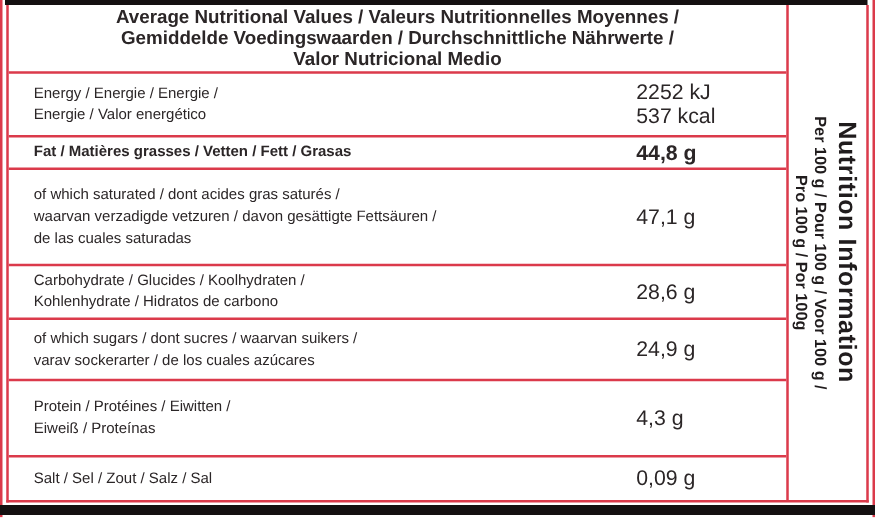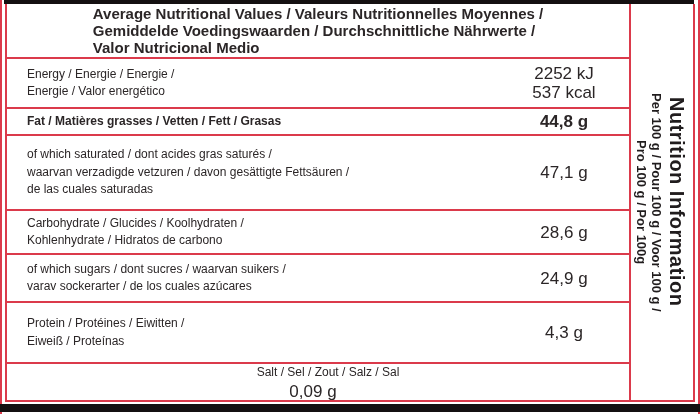--- a/index.html
+++ b/index.html
@@ -62,49 +62,50 @@
     height: 58px;
     border-bottom: 2px solid #db3a4b;
     display: flex;
     align-items: center;
     justify-content: center;
   }
   .header-title {
     font-weight: bold;
     font-size: 15px;
     line-height: 17px;
+    text-align: center;
     white-space: pre-line;
     letter-spacing: 0px;
   }
   .row {
     box-sizing: border-box;
     border-bottom: 2px solid #db3a4b;
     display: flex;
     align-items: center;
   }
   .row:last-child { border-bottom: none; }
   .h-energy    { height: 53px; }
   .h-fat       { height: 28px; font-weight: bold; }
   .h-saturated { height: 80px; }
   .h-carb      { height: 46px; }
   .h-sugars    { height: 51px; gap: 32px; }
   .h-protein   { height: 64px; }
-  .h-salt      { height: 36px; flex-direction: column; }
+  .h-salt      { height: 36px; }
   .cell-label {
     flex: 1 1 auto;
     padding-left: 20px;
     font-size: 12px;
     line-height: 17.5px;
     white-space: pre-line;
     min-width: 0;
   }
   .cell-value {
     flex: 0 0 110px;
     margin-right: 10px;
-    text-align: center;
+    text-align: left;
     font-size: 17px;
     line-height: 19px;
     white-space: pre-line;
   }
   
   .side {
     flex: 0 0 64px;
     box-sizing: border-box;
     border-left: 2px solid #db3a4b;
     writing-mode: vertical-rl;

